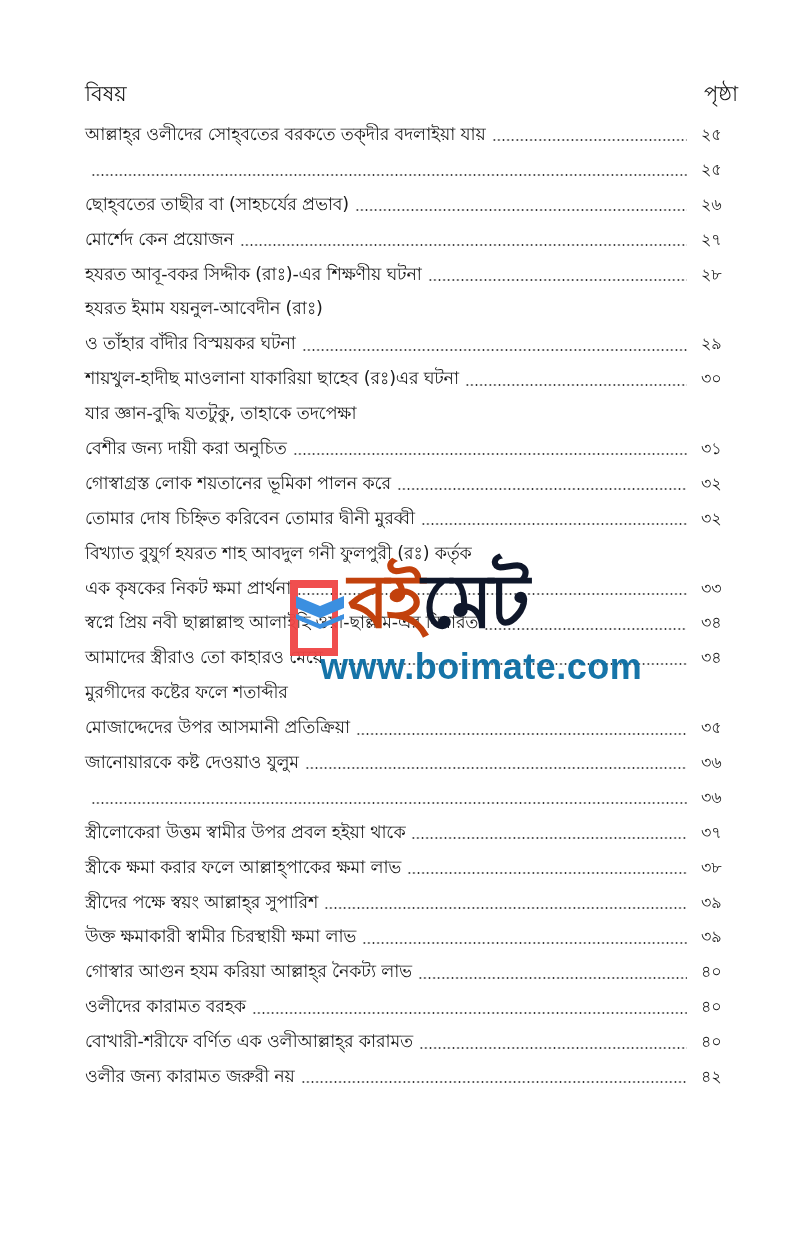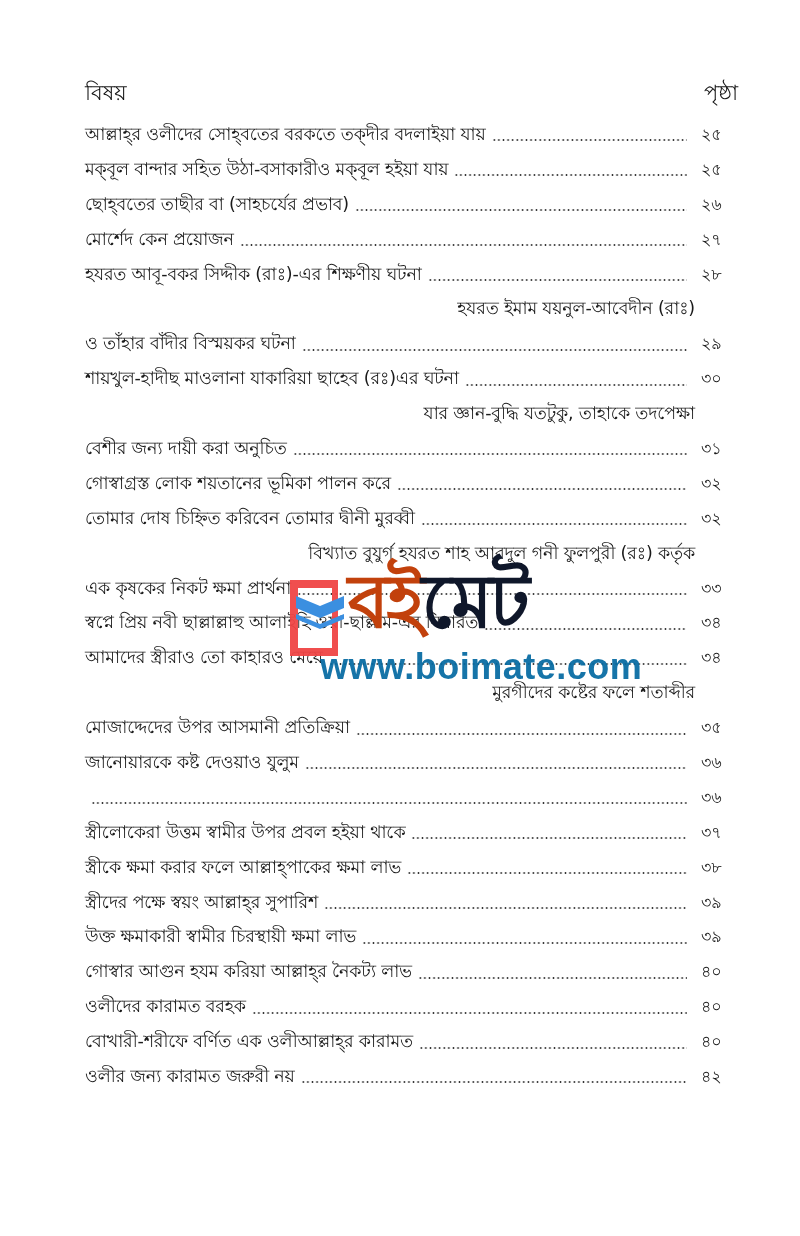--- a/index.html
+++ b/index.html
@@ -3,28 +3,27 @@
 <meta charset="utf-8">
 <style>
   html, body { margin: 0; padding: 0; }
   body {
     width: 800px; height: 1236px; background: #ffffff; position: relative; overflow: hidden;
     font-family: "DejaVu Sans", "Liberation Sans", sans-serif; color: #1a1a1a;
   }
   .page { position: absolute; left: 0; top: 0; width: 800px; height: 1236px; }
   .toc-header {
     position: absolute; left: 85px; right: 62px; top: 78px; height: 34px;
-    display: flex; justify-content: space-between; align-items: flex-end;
+    display: flex; justify-content: space-between; align-items: center;
     font-size: 21px; color: #151515;
   }
   .toc-list { position: absolute; left: 85px; right: 55px; top: 118px; }
   .row {
     height: 34.9px; display: flex; align-items: center; font-size: 17.5px; white-space: nowrap;
     letter-spacing: -0.2px;
-    justify-content: flex-end;
   }
   .row .title { flex: 0 0 auto; }
   .row .leader {
     flex: 1 1 auto; margin: 0 8px 0 6px; height: 2px; align-self: center; margin-top: 10px;
     background-image: radial-gradient(circle, #333 0.9px, transparent 1.1px);
     background-size: 4.6px 2px; background-repeat: repeat-x;
   }
   .row .page-num { flex: 0 0 44px; text-align: left; padding-left: 6px; font-size: 16px; }
   .watermark {
     position: absolute; left: 290px; top: 568px; width: 240px; height: 110px; pointer-events: none;
@@ -54,21 +53,20 @@
     <span>পৃষ্ঠা</span>
   </div>
 
   <div class="toc-list" id="toc-list">
       <div class="row">
         <span class="title">আল্লাহ্‌র ওলীদের সোহ্‌বতের বরকতে তক্‌দীর বদলাইয়া যায়</span>
         <span class="leader"></span>
         <span class="page-num">২৫</span>
       </div>
       <div class="row">
-        <span class="title">মক্‌বূল বান্দার সহিত উঠা-বসাকারীও মক্‌বূল হইয়া যায়</span>
         <span class="leader"></span>
         <span class="page-num">২৫</span>
       </div>
       <div class="row">
         <span class="title">ছোহ্‌বতের তাছীর বা (সাহচর্যের প্রভাব)</span>
         <span class="leader"></span>
         <span class="page-num">২৬</span>
       </div>
       <div class="row">
         <span class="title">মোর্শেদ কেন প্রয়োজন</span>

